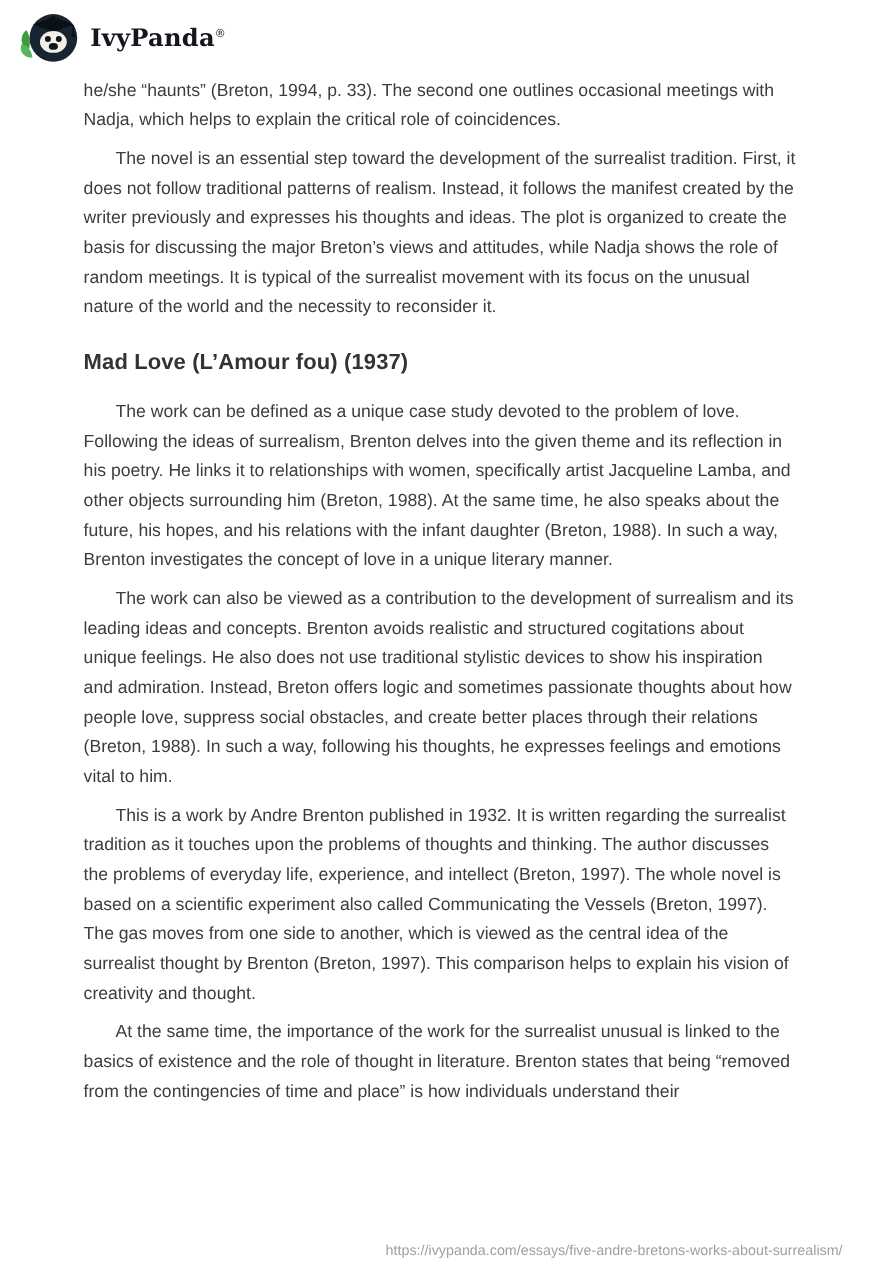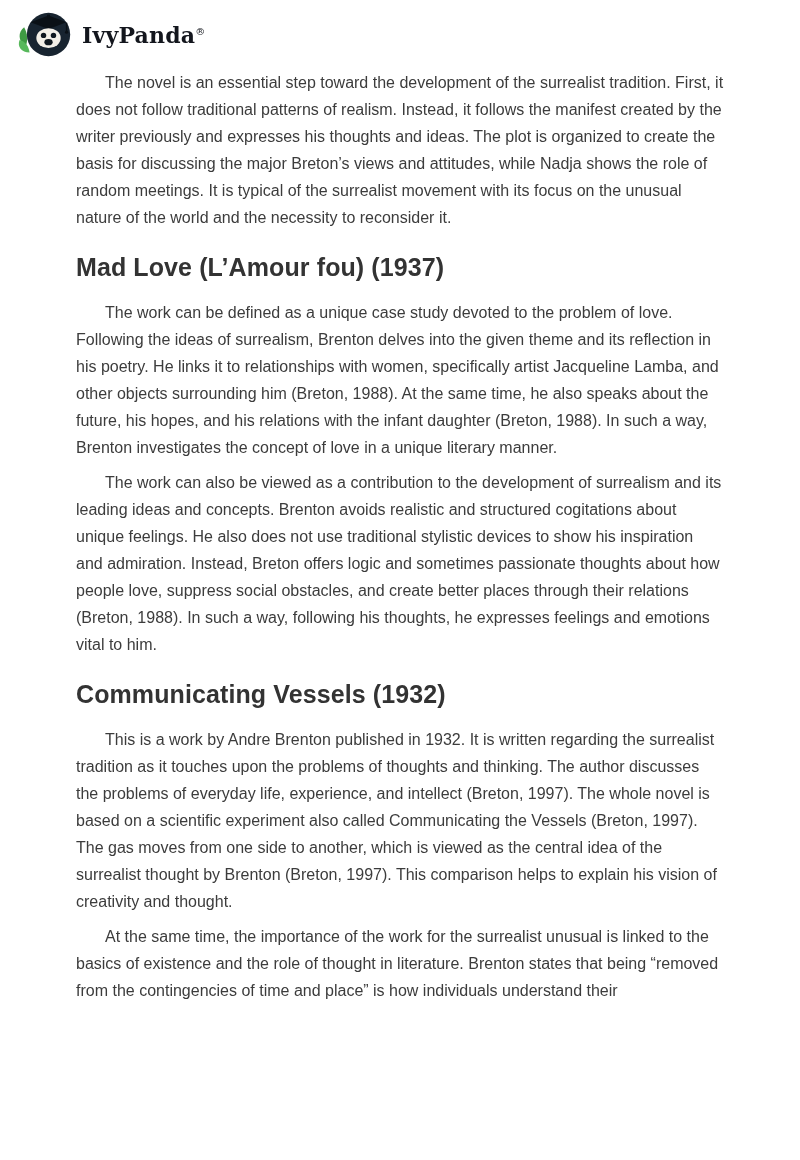--- a/index.html
+++ b/index.html
@@ -56,21 +56,21 @@
     font-size: 16px;
     line-height: 27px;
     margin: 0 0 8px 0;
     text-indent: 29px;
     color: #3c3c3c;
   }
   main.article p.continued {
     text-indent: 0;
   }
   main.article h2 {
-    font-size: 25px;
+    font-size: 20px;
     line-height: 36px;
     margin: 18px 0 14px 0;
     color: #333333;
     font-weight: 700;
     letter-spacing: 0.1px;
   }
   footer.bottom {
     margin-top: auto;
     padding: 0 34px 14px 34px;
     text-align: right;
@@ -108,25 +108,28 @@
           <circle cx="30.5" cy="28" r="3" fill="#10181f"></circle>
           <circle cx="41.5" cy="28" r="3" fill="#10181f"></circle>
           <ellipse cx="36" cy="35.5" rx="4.6" ry="3.4" fill="#10181f"></ellipse>
         </svg>
       </span>
       <span class="brand-name"><span>IvyPanda</span><sup>®</sup></span>
     </div>
   </header>
 
   <main class="article">
+    <p class="continued">he/she “haunts” (Breton, 1994, p. 33). The second one outlines occasional meetings with Nadja, which helps to explain the critical role of coincidences.</p>
     <p>The novel is an essential step toward the development of the surrealist tradition. First, it does not follow traditional patterns of realism. Instead, it follows the manifest created by the writer previously and expresses his thoughts and ideas. The plot is organized to create the basis for discussing the major Breton’s views and attitudes, while Nadja shows the role of random meetings. It is typical of the surrealist movement with its focus on the unusual nature of the world and the necessity to reconsider it.</p>
 
     <h2>Mad Love (L’Amour fou) (1937)</h2>
     <p>The work can be defined as a unique case study devoted to the problem of love. Following the ideas of surrealism, Brenton delves into the given theme and its reflection in his poetry. He links it to relationships with women, specifically artist Jacqueline Lamba, and other objects surrounding him (Breton, 1988). At the same time, he also speaks about the future, his hopes, and his relations with the infant daughter (Breton, 1988). In such a way, Brenton investigates the concept of love in a unique literary manner.</p>
     <p>The work can also be viewed as a contribution to the development of surrealism and its leading ideas and concepts. Brenton avoids realistic and structured cogitations about unique feelings. He also does not use traditional stylistic devices to show his inspiration and admiration. Instead, Breton offers logic and sometimes passionate thoughts about how people love, suppress social obstacles, and create better places through their relations (Breton, 1988). In such a way, following his thoughts, he expresses feelings and emotions vital to him.</p>
 
-    <h2>Communicating Vessels (1932)</h2>
     <p>This is a work by Andre Brenton published in 1932. It is written regarding the surrealist tradition as it touches upon the problems of thoughts and thinking. The author discusses the problems of everyday life, experience, and intellect (Breton, 1997). The whole novel is based on a scientific experiment also called Communicating the Vessels (Breton, 1997). The gas moves from one side to another, which is viewed as the central idea of the surrealist thought by Brenton (Breton, 1997). This comparison helps to explain his vision of creativity and thought.</p>
     <p>At the same time, the importance of the work for the surrealist unusual is linked to the basics of existence and the role of thought in literature. Brenton states that being “removed from the contingencies of time and place” is how individuals understand their</p>
   </main>
 
+  <footer class="bottom">
+    <span class="footer-url">https://ivypanda.com/essays/five-andre-bretons-works-about-surrealism/</span>
+  </footer>
 
 </div>
 
 </body></html>

